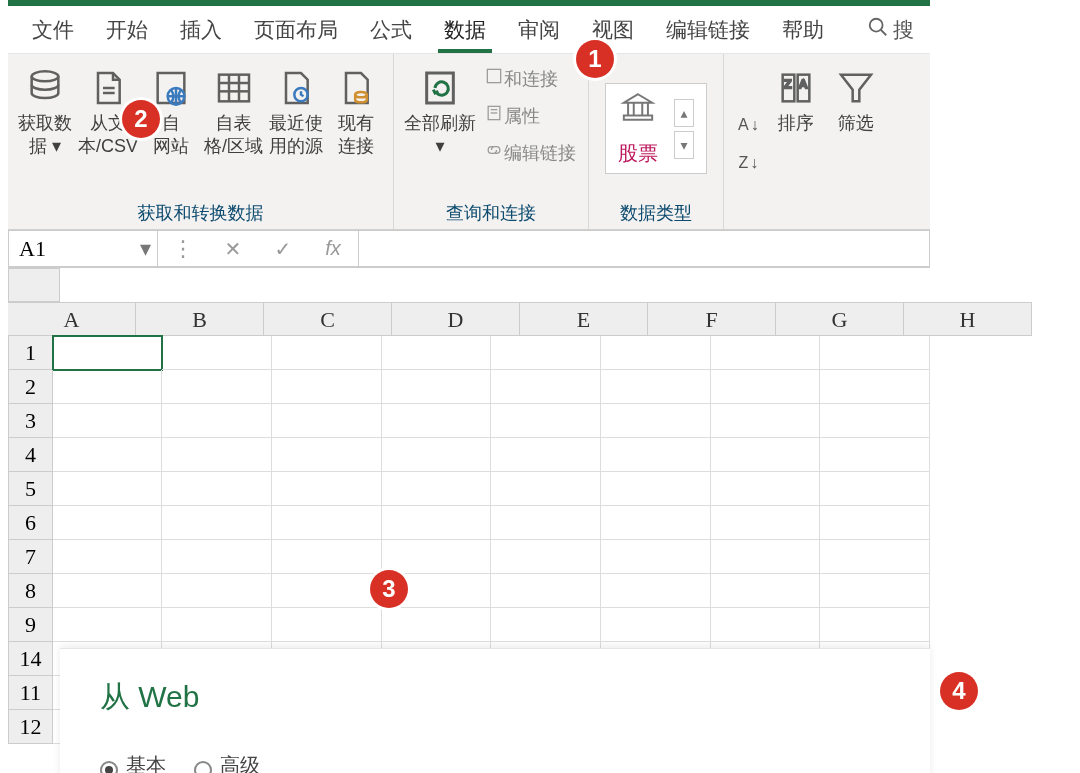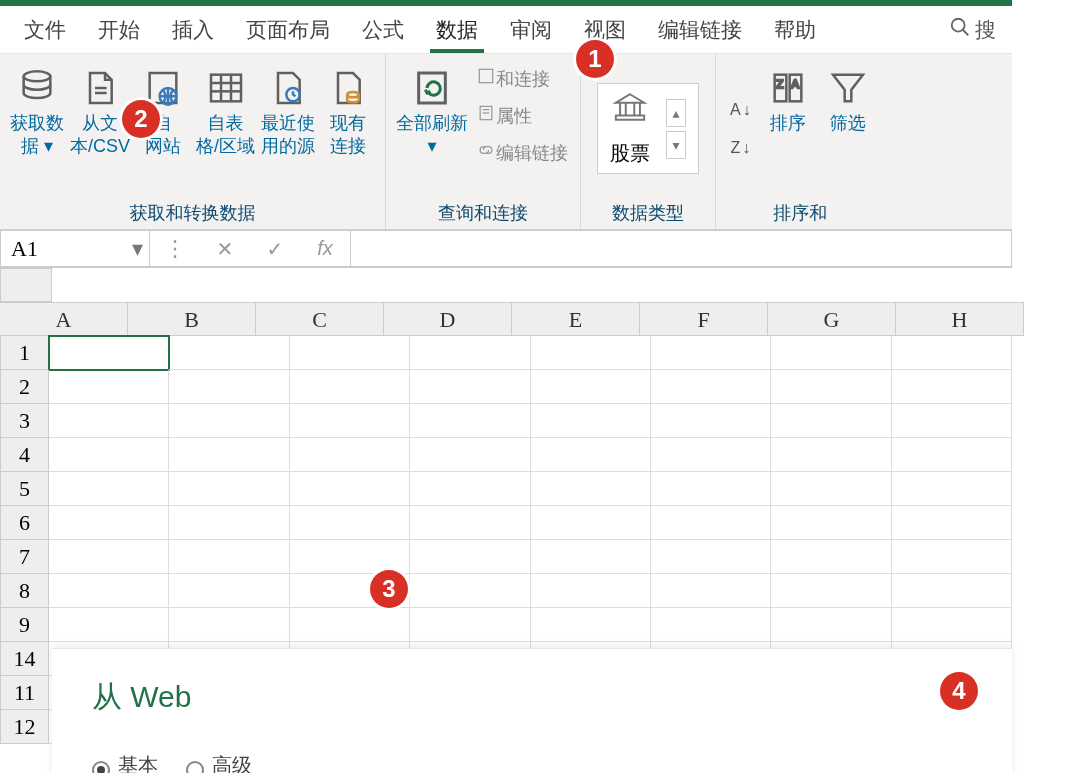--- a/index.html
+++ b/index.html
@@ -1,46 +1,46 @@
 <!DOCTYPE html>
 <html><head>
 <meta charset="utf-8">
 <style>
   * { box-sizing: border-box; margin: 0; padding: 0; }
   html, body { width: 1080px; height: 773px; font-family: "Microsoft YaHei", "SimSun", sans-serif; background: #fff; overflow: hidden; }
-  .window { width: 1012px; height: 773px; }
+  .window { width: 930px; height: 773px; padding-left: 8px; }
 
   
   .titlebar { height: 6px; background: #217346; }
 
   
   .menu { height: 48px; background: #fff; display: flex; align-items: center; padding: 0 8px; border-bottom: 1px solid #e5e5e5; position: relative; }
   .menu-item { padding: 8px 16px; font-size: 21px; color: #444; cursor: pointer; position: relative; }
   .menu-item.active { color: #222; font-weight: 500; }
   .menu-item.active::after { content: ""; position: absolute; left: 10px; right: 10px; bottom: -1px; height: 4px; background: #217346; }
   .search-btn { display: flex; align-items: center; gap: 4px; font-size: 21px; color: #555; padding: 0 8px; margin-left: auto; }
 
   
   .ribbon { height: 176px; background: #f3f2f1; display: flex; border-bottom: 1px solid #d0d0d0; }
   .ribbon-group { display: flex; flex-direction: column; border-right: 1px solid #d8d8d8; padding: 6px 8px 2px 8px; }
   .ribbon-group-buttons { display: flex; flex: 1; align-items: stretch; gap: 2px; }
   .ribbon-group-label { font-size: 18px; color: #0c4a6e; text-align: center; padding: 4px 0 2px 0; }
   .big-btn { display: flex; flex-direction: column; align-items: center; justify-content: flex-start; padding: 4px 2px; min-width: 58px; cursor: pointer; }
   .big-btn .icon-slot { width: 44px; height: 48px; display: flex; align-items: center; justify-content: center; color: #606060; }
   .big-btn .icon-slot svg { width: 40px; height: 40px; }
-  .big-btn .lbl { font-size: 18px; color: #0369a1; text-align: center; line-height: 1.25; white-space: pre; }
+  .big-btn .lbl { font-size: 18px; color: #404040; text-align: center; line-height: 1.25; white-space: pre; }
 
   .small-col { display: flex; flex-direction: column; justify-content: flex-start; padding: 6px 4px; gap: 12px; }
   .small-btn { display: flex; align-items: center; font-size: 18px; color: #888; cursor: pointer; }
   .small-btn svg { width: 20px; height: 20px; }
 
   .stocks { display: flex; align-items: center; justify-content: center; border: 1px solid #ccc; background: #fff; padding: 6px 12px; gap: 10px; }
   .stocks-cell { display: flex; flex-direction: column; align-items: center; }
   .stocks-cell svg { width: 40px; height: 34px; color: #777; }
-  .stock-label { font-size: 20px; color: #000000; margin-top: 12px; }
+  .stock-label { font-size: 20px; color: #be185d; margin-top: 12px; }
   .stock-nav { display: flex; flex-direction: column; gap: 4px; margin-left: 6px; }
   .stock-nav div { width: 20px; height: 28px; border: 1px solid #ccc; display:flex; align-items:center; justify-content:center; background:#fff; color:#777; font-size:14px; }
 
   .sort-col { display:flex; flex-direction:column; gap:20px; align-items:center; justify-content:center; padding:0 6px; }
   .sort-col .mini { font-size:16px; color:#555; display:flex; align-items:center; gap:2px; }
 
   
   .formula-bar { height: 38px; display: flex; align-items: stretch; border-bottom: 1px solid #ccc; background: #fff; }
   .name-box { width: 150px; border: 1px solid #ccc; display: flex; align-items: center; padding: 0 10px; font-size: 22px; font-family: "SimSun", serif; position: relative; }
   .name-box .dd { position: absolute; right: 6px; color: #777; }
@@ -265,21 +265,20 @@
         </div>
         <div class="big-btn">
           <span class="icon-slot">
             <svg viewBox="0 0 24 24" fill="none" stroke="#606060" stroke-width="1.5">
                 <polygon points="3,4 21,4 14,13 14,20 10,20 10,13"></polygon>
               </svg>
           </span>
           <span class="lbl">筛选</span>
         </div>
       </div>
-      <div class="ribbon-group-label">排序和</div>
     </div>
   </div>
 
   <div class="formula-bar">
     <div class="name-box">
       <span>A1</span>
       <span class="dd">▾</span>
     </div>
     <div class="fx-section">
       <div class="fx-btn" style="font-size:22px;">⋮</div>

